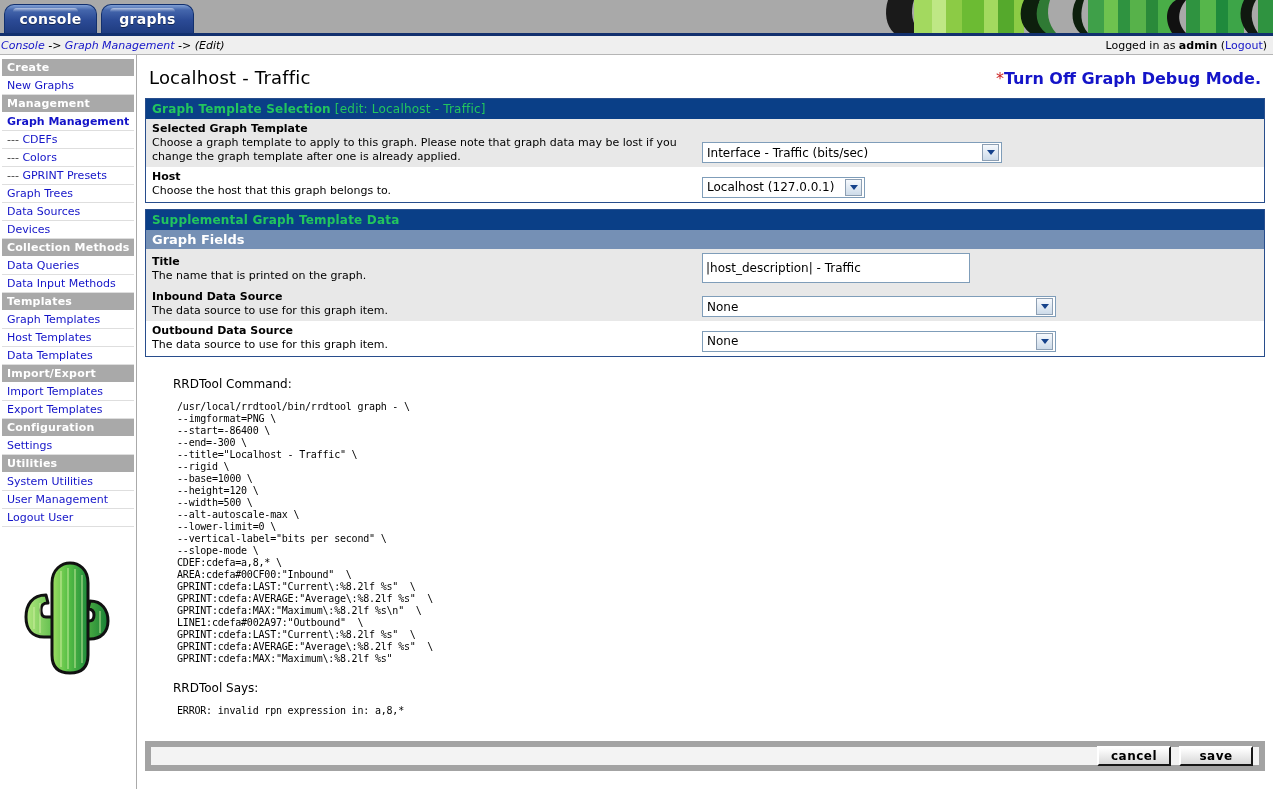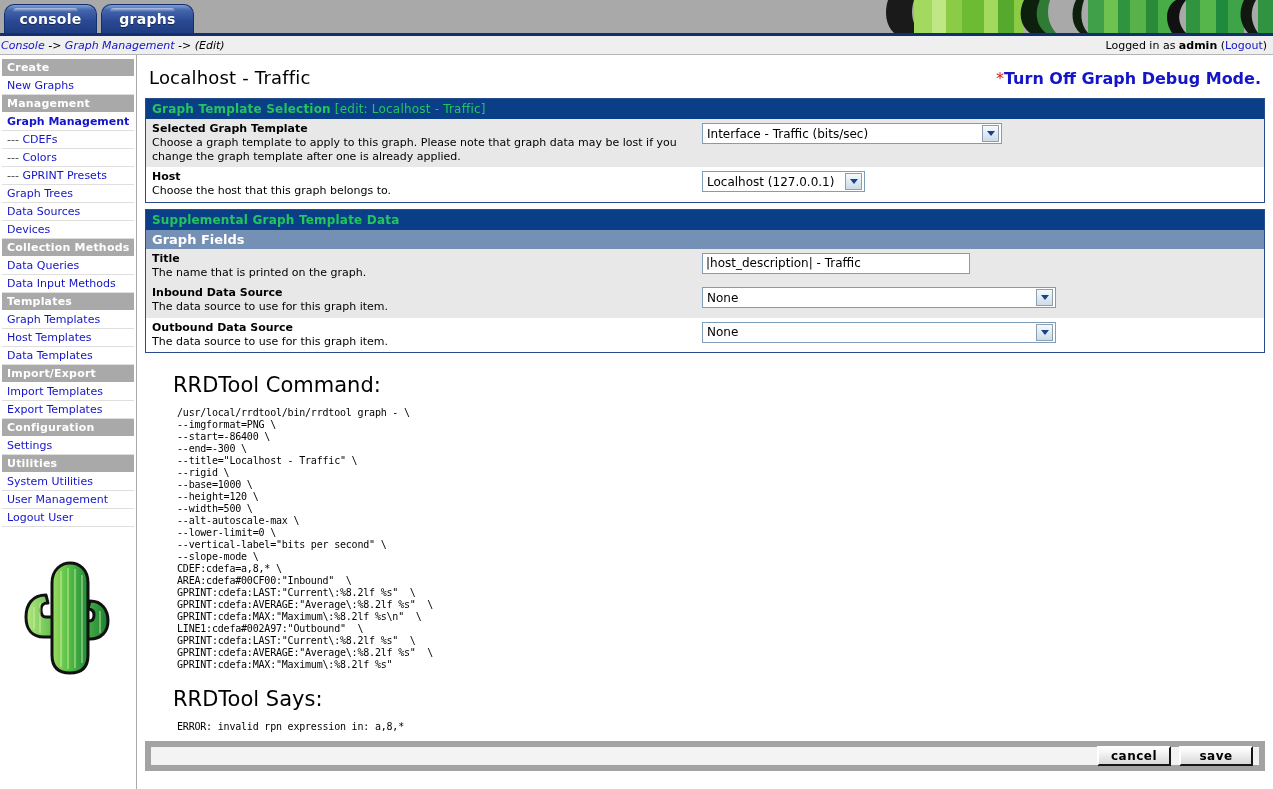--- a/index.html
+++ b/index.html
@@ -172,21 +172,21 @@
   }
   .subhead {
     background: #7590b5;
     color: #ffffff;
     font-size: 13px;
     font-weight: bold;
     padding: 2px 0 2px 6px;
   }
   .frow {
     display: flex;
-    align-items: flex-start;
+    align-items: flex-end;
     padding: 3px 4px 4px 6px;
     min-height: 22px;
   }
   .frow.alt { background: #e8e8e8; }
   .frow.plain { background: #ffffff; }
   .fdesc { width: 550px; min-width: 550px; line-height: 1.25; }
   .fdesc .flabel { font-weight: bold; font-size: 11px; color: #000; display: block; }
   .fdesc .ftext { font-size: 11px; color: #000; display: block; }
   .fctl { padding-top: 1px; }
 
@@ -216,33 +216,33 @@
     border-left: 4px solid transparent;
     border-right: 4px solid transparent;
     border-top: 5px solid #15428b;
   }
   .sel.w300 { width: 300px; }
   .sel.w163 { width: 163px; }
   .sel.w354 { width: 354px; }
 
   .txt {
     width: 268px;
-    height: 21px;
+    height: 30px;
     border: 1px solid #7f9db9;
     background: #ffffff;
     font-family: "DejaVu Sans", "Liberation Sans", sans-serif;
     font-size: 12px;
     padding: 0 3px;
     color: #000;
   }
 
   
   #debug-area { padding: 14px 4px 0 28px; }
   .dbg-title {
-    font-size: 21px;
+    font-size: 12px;
     color: #000;
     margin: 0 0 10px 0;
     font-weight: normal;
   }
   pre.cmd {
     font-family: "DejaVu Sans Mono", "Liberation Mono", monospace;
     font-size: 10px;
     line-height: 12px;
     margin: 0 0 0 4px;
     color: #000;

